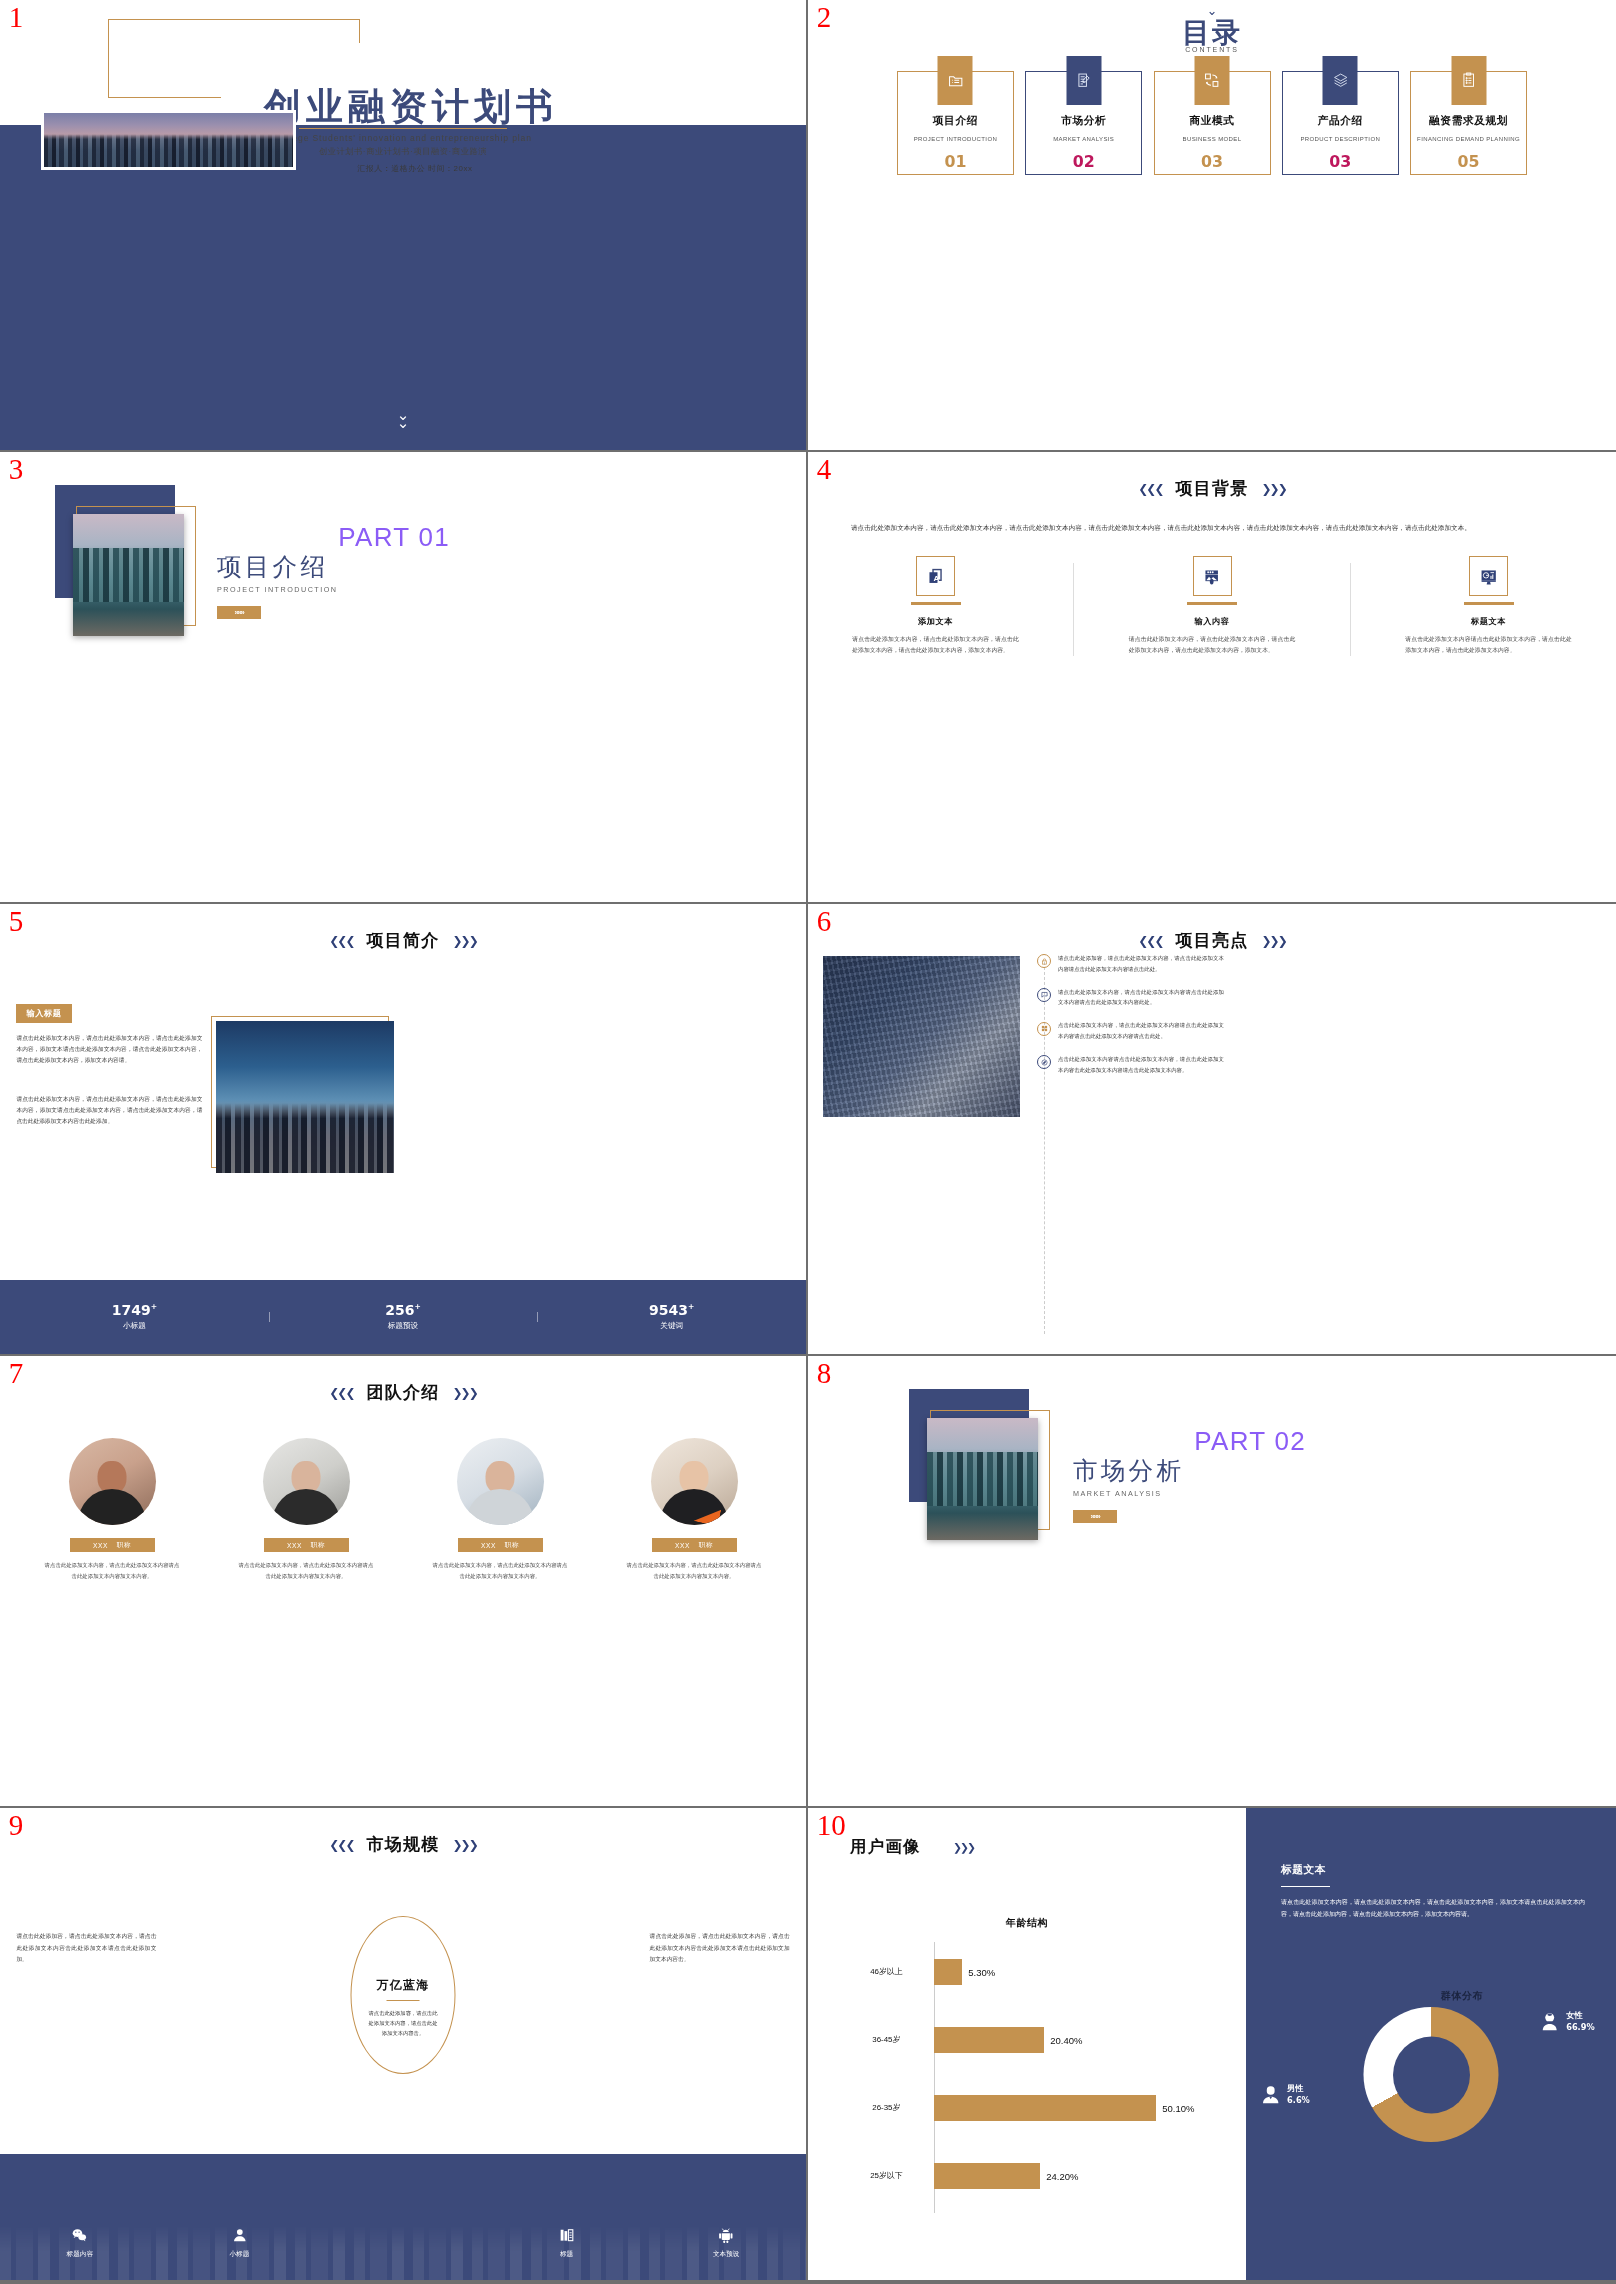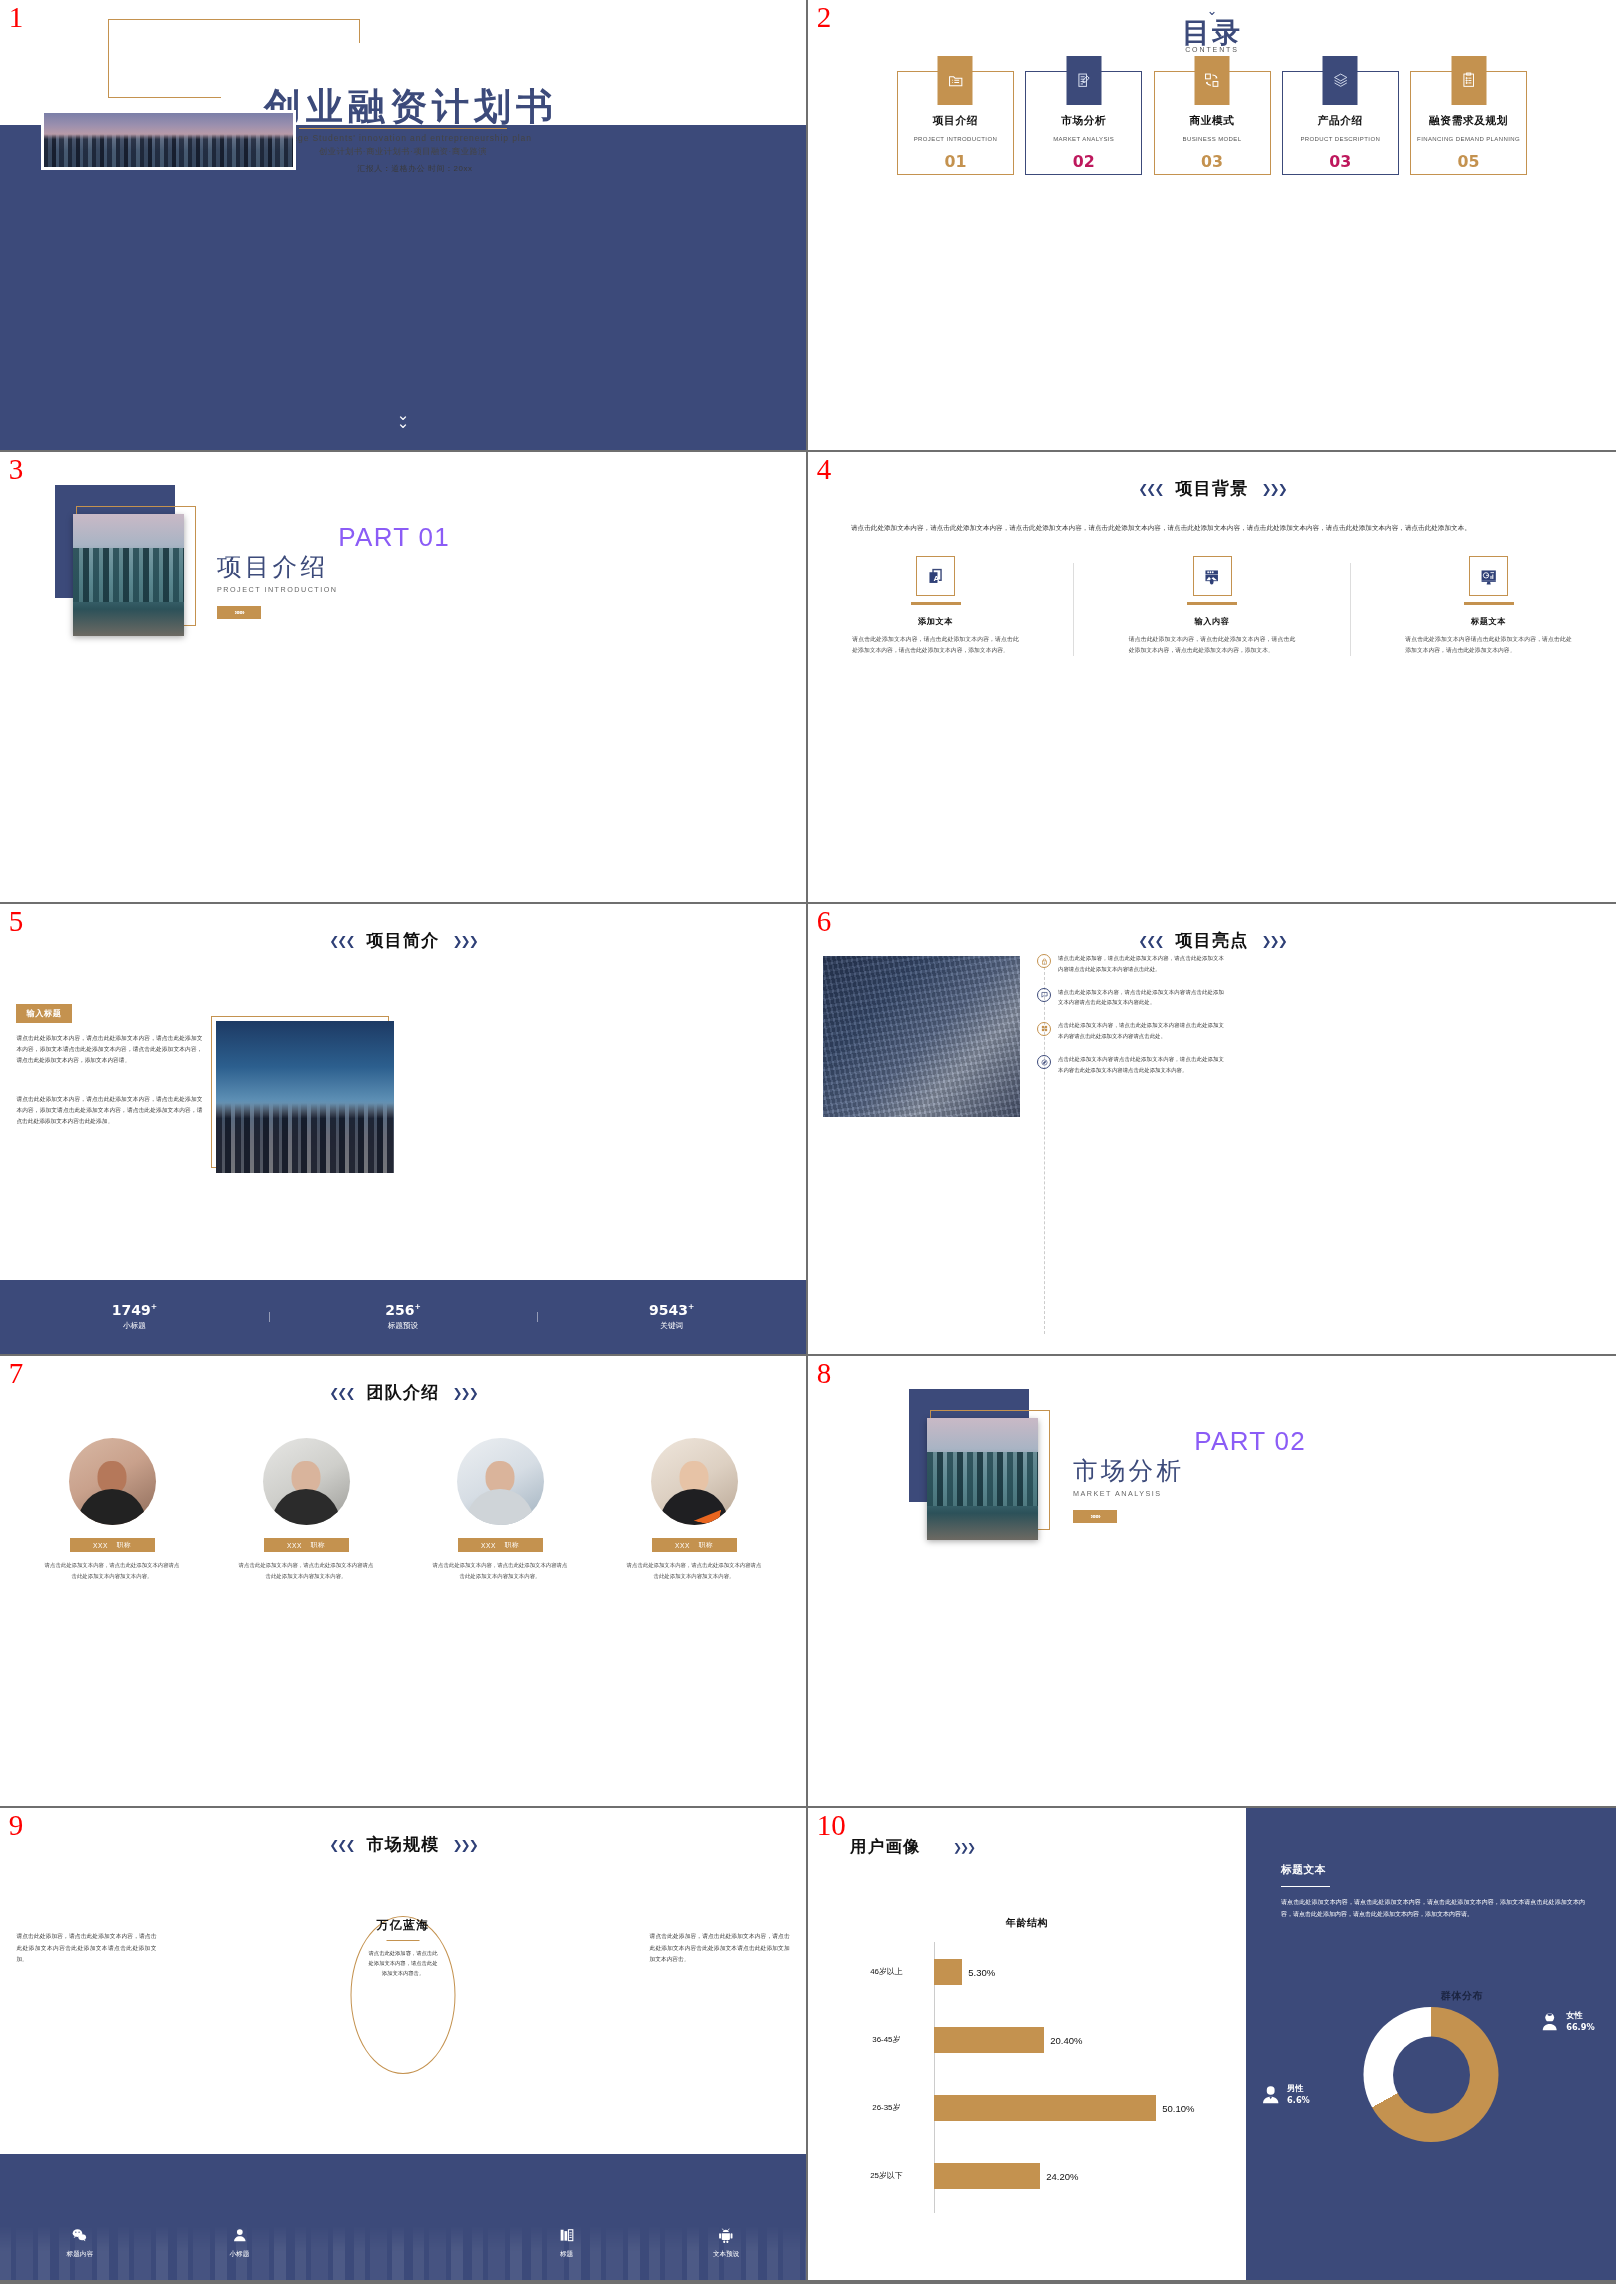--- a/index.html
+++ b/index.html
@@ -218,21 +218,21 @@
               rgba(255,255,255,.09) 38px 50px, transparent 50px 59px);
             -webkit-mask-image:linear-gradient(to top,#000 0,#000 52%,transparent 100%);
                     mask-image:linear-gradient(to top,#000 0,#000 52%,transparent 100%); }
   .s9-l { position:absolute; left:16.4px; top:123px; width:140px; font-size:5.7px; color:#333;
           line-height:2.05; text-align:justify; }
   .s9-r { position:absolute; right:16.4px; top:123px; width:140px; font-size:5.7px; color:#333;
           line-height:2.05; text-align:justify; }
   .s9-oval { position:absolute; left:50%; top:108px; transform:translateX(-50%);
              width:105px; height:158px; border:1.3px solid #c4924f; border-radius:50%;
              background:#fff; text-align:center; z-index:6; }
-  .s9-ovt { font-size:12px; font-weight:bold; color:#111; letter-spacing:1.3px; }
+  .s9-ovt { font-size:12px; font-weight:bold; color:#111; margin-top:60px; letter-spacing:1.3px; }
   .s9-ovr { width:33px; height:1px; background:#c4924f; margin:6.3px auto 0; }
   .s9-ovp { font-size:5.3px; color:#333; line-height:1.95; margin-top:6.3px; padding:0 16.4px; }
   .s9-icons { position:absolute; left:0; bottom:21.4px; width:100%; display:flex; z-index:7; }
   .s9-ic { flex:1; text-align:center; color:#fff; }
   .s9-icl { font-size:6.6px; margin-top:6.3px; }
   .s9-spacer { flex:1.05; }
 
   
   .s10-left { position:absolute; left:0; top:0; width:438px; height:100%; background:#fff; }
   .s10-right { position:absolute; right:0; top:0; width:370px; height:100%; background:#3c4a7a; }

